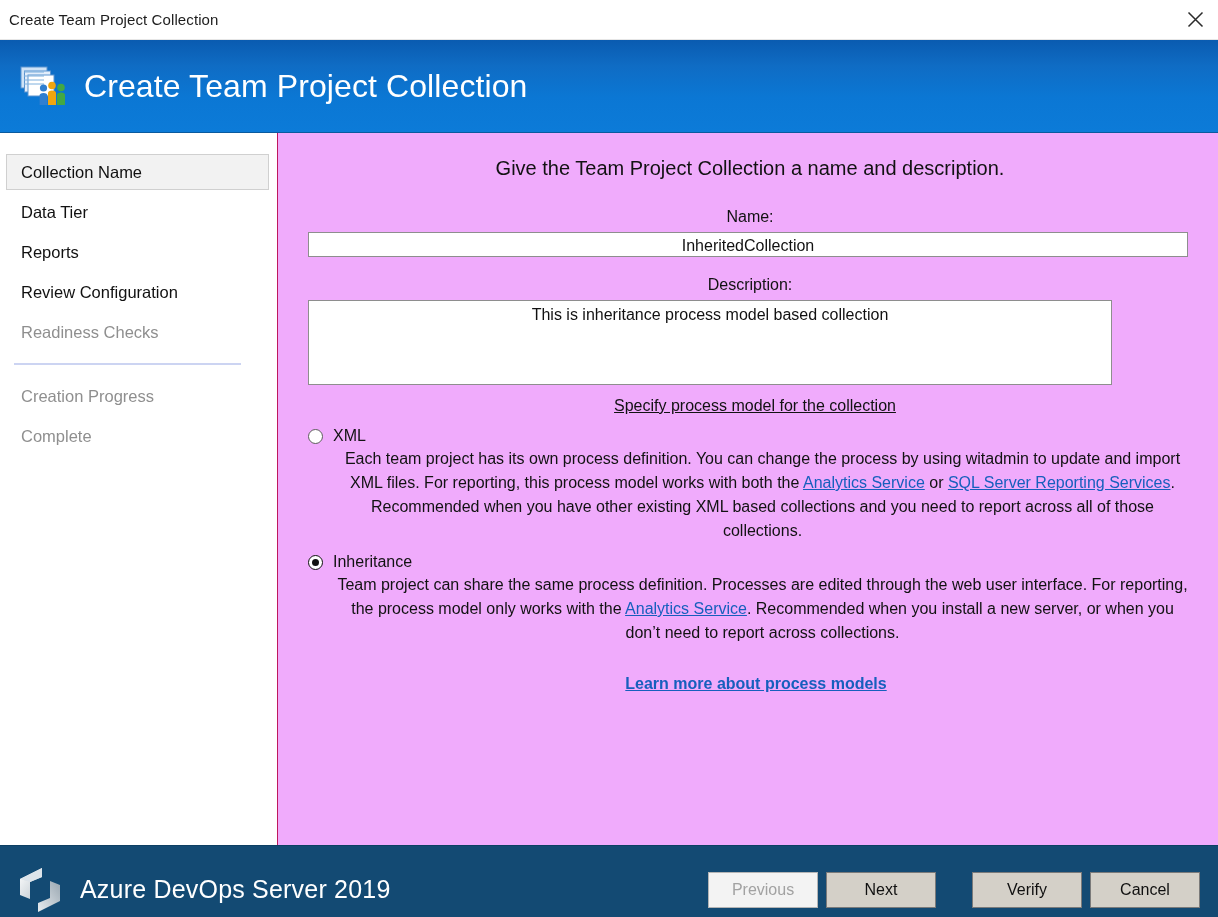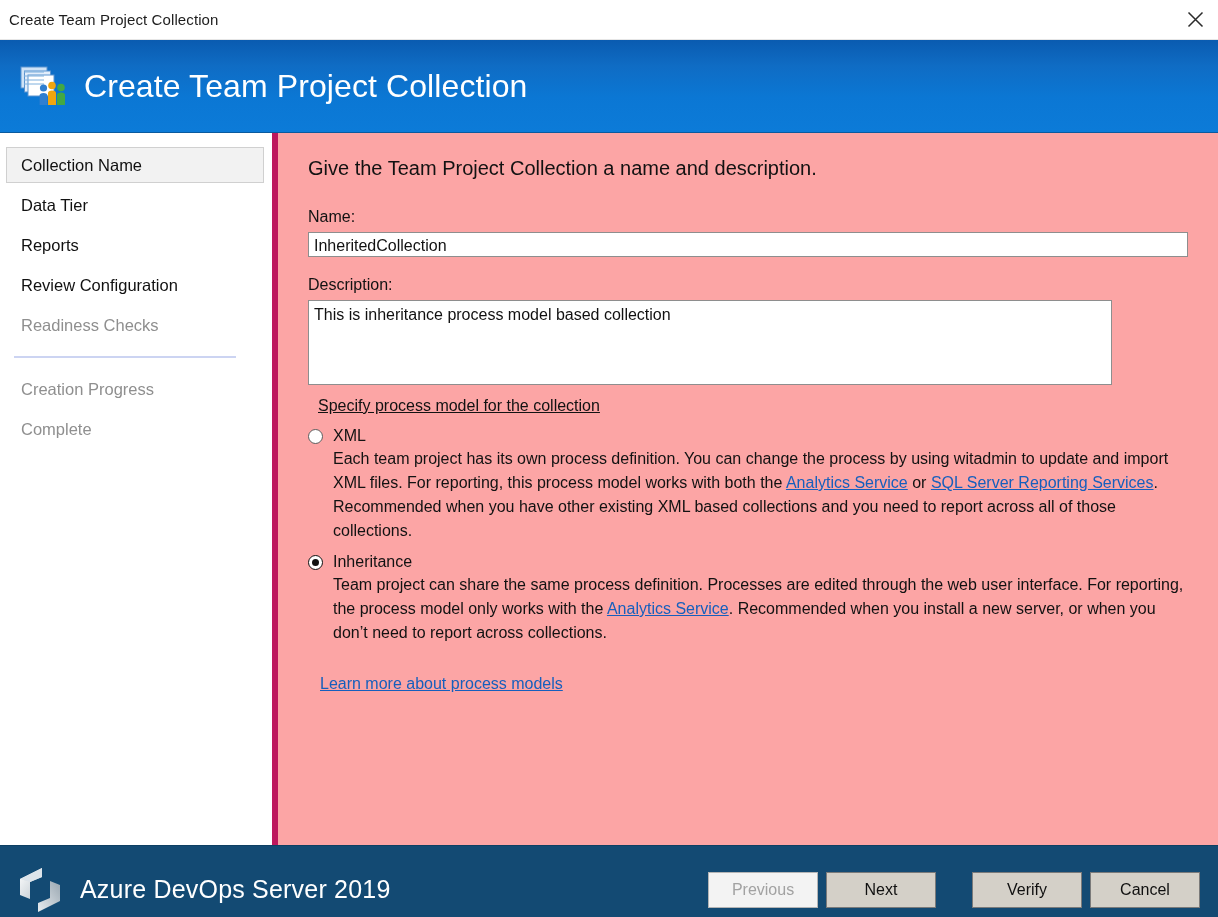--- a/index.html
+++ b/index.html
@@ -85,22 +85,22 @@
     display: flex;
     min-height: 0;
     background: #ffffff;
   }
 
   
   .sidebar {
     width: 278px;
     min-width: 278px;
     background: #ffffff;
-    border-right: 6px solid #be185d;
-    padding-top: 14px;
+    border-right: 1px solid #be185d;
+    padding-top: 21px;
     box-sizing: border-box;
   }
   .nav-item {
     font-size: 16.5px;
     color: #111111;
     padding: 5px 0 5px 14px;
     margin: 0 8px 4px 6px;
     line-height: 24px;
     border: 1px solid transparent;
     box-sizing: border-box;
@@ -114,25 +114,26 @@
   .nav-item.disabled { color: #8f8f8f; }
   .nav-divider {
     height: 0;
     border-top: 2px solid #ccd4f2;
     margin: 13px 36px 13px 14px;
   }
 
   
   .content {
     flex: 1 1 auto;
-    background: #fca5a5;
+    background: #f0abfc;
     padding: 24px 26px 6px 30px;
     box-sizing: border-box;
     position: relative;
     overflow: hidden;
+    text-align: center;
   }
   .content-heading {
     font-size: 20px;
     color: #121212;
     margin: 0 0 28px 0;
     font-weight: 400;
     white-space: nowrap;
   }
   .field-label {
     font-size: 16px;
@@ -240,20 +241,21 @@
     max-width: 880px;
   }
   a.link {
     color: #165fbd;
     text-decoration: underline;
     cursor: default;
   }
   .learn-more {
     margin: 30px 0 0 12px;
     font-size: 16px;
+    font-weight: bold;
   }
 
   
   .footer {
     height: 72px;
     min-height: 72px;
     background: #134a73;
     display: flex;
     align-items: center;
     justify-content: space-between;

